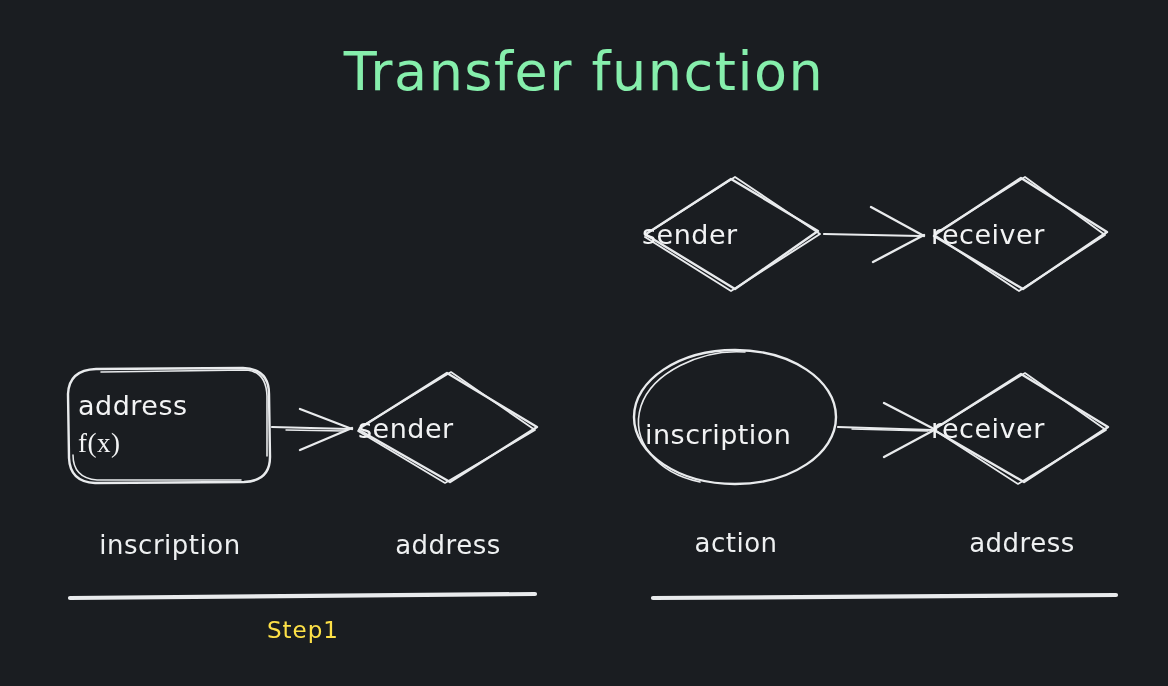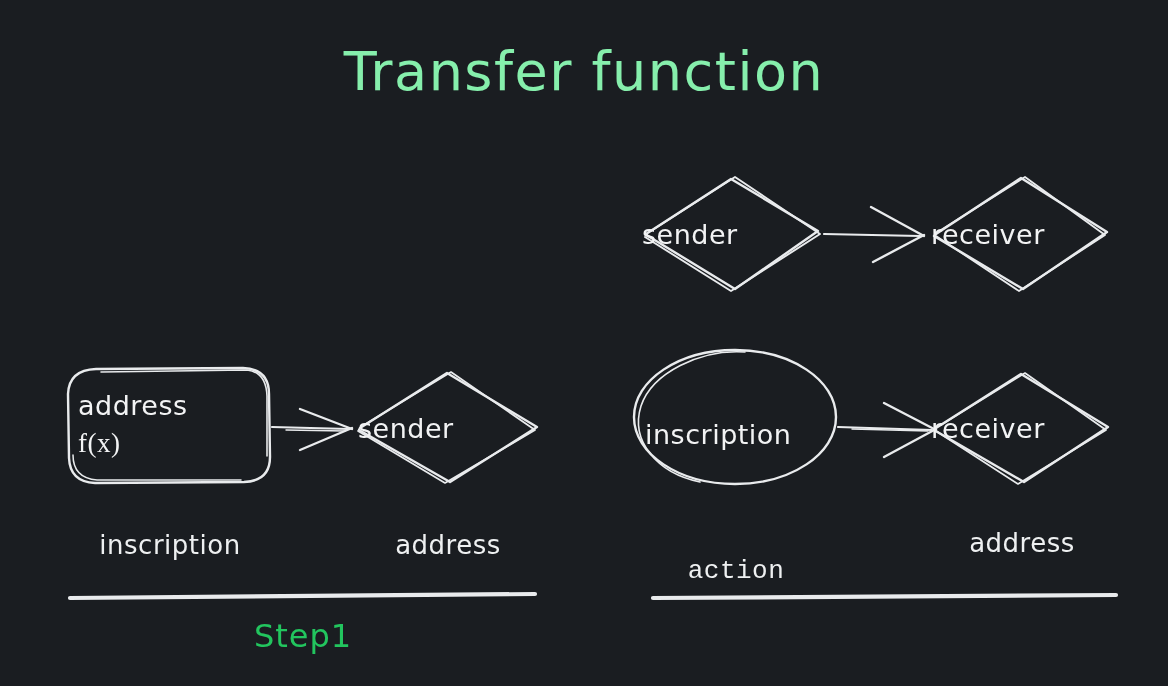--- a/index.html
+++ b/index.html
@@ -44,23 +44,23 @@
     font-size: 25px;
     text-align: center;
     color: #f0f1f3;
   }
   .col-label {
     font-size: 26px;
     text-align: center;
     color: #eef0f1;
   }
   .step-label {
-    font-size: 32px;
+    font-size: 23px;
     text-align: center;
-    color: #22c55e;
+    color: #fde047;
     letter-spacing: 1px;
   }
   svg.sketch {
     position: absolute;
     left: 0;
     top: 0;
     width: 1168px;
     height: 686px;
     overflow: visible;
     pointer-events: none;
@@ -148,16 +148,16 @@
   <div class="hand node-label" style="left:78px; top:428px; width:182px;font-family:Liberation Serif, serif;">f(x)</div>
   <div class="hand node-label" style="left:358px; top:413px; width:180px;">sender</div>
 
   <div class="hand node-label" style="left:645px; top:419px; width:180px;">inscription</div>
   <div class="hand node-label" style="left:931px; top:413px; width:180px;">receiver</div>
 
   <div class="hand col-label" style="left:84px; top:530px; width:172px;">inscription</div>
   <div class="hand col-label" style="left:360px; top:530px; width:176px;">address</div>
   <div class="hand step-label" style="left:228px; top:617px; width:150px;">Step1</div>
 
-  <div class="hand col-label" style="left:650px; top:556px; width:172px;font-family:Liberation Mono, monospace;">action</div>
+  <div class="hand col-label" style="left:650px; top:528px; width:172px;">action</div>
   <div class="hand col-label" style="left:934px; top:528px; width:176px;">address</div>
 
 </div>
 
 </body></html>

